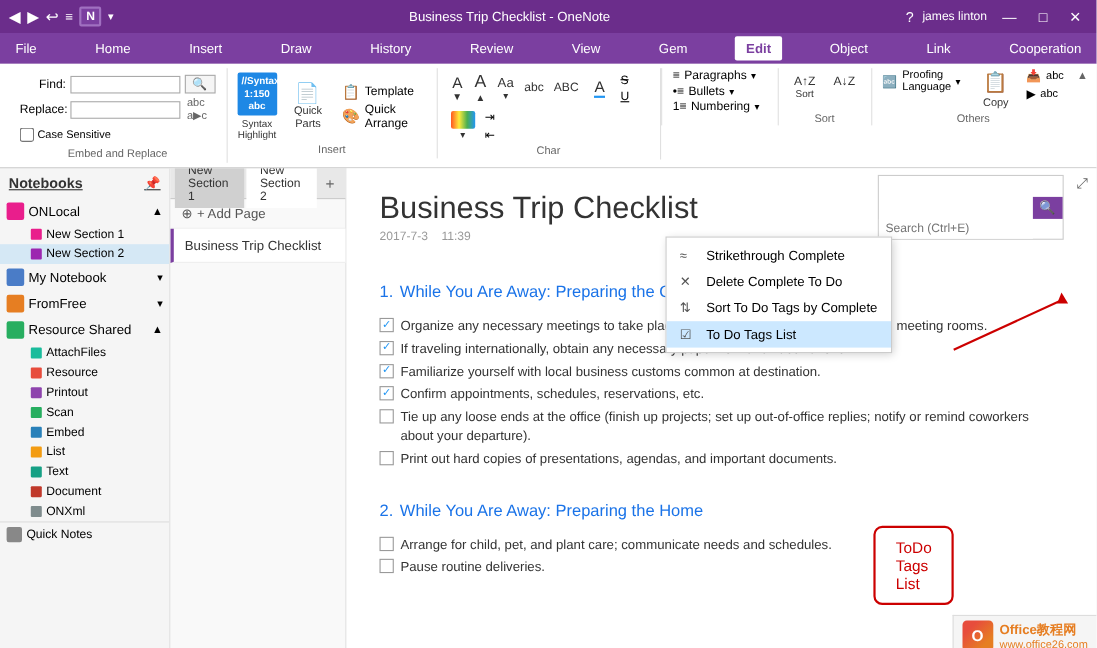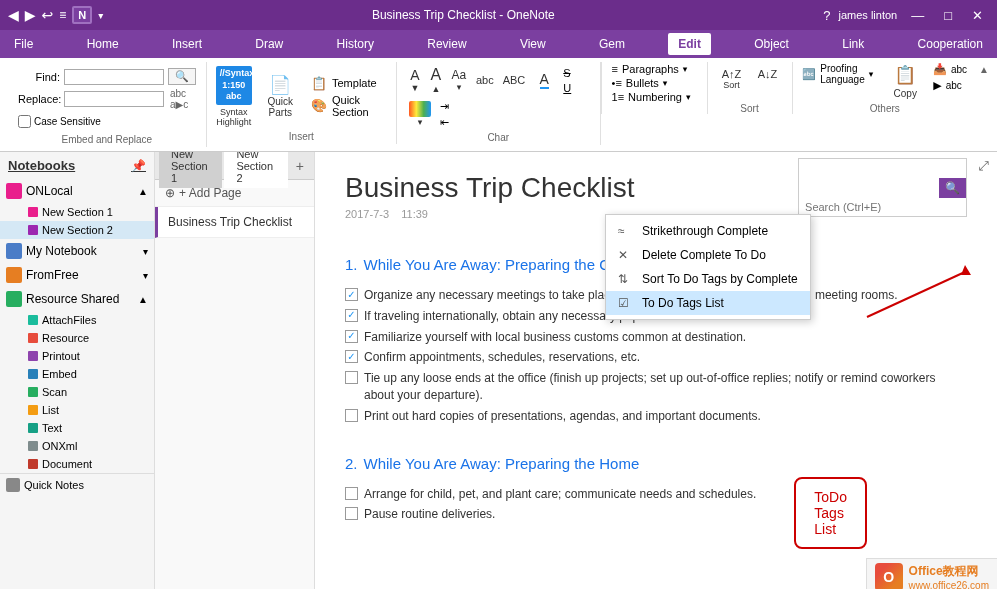--- a/index.html
+++ b/index.html
@@ -396,21 +396,21 @@
         <span class="lbl">Quick Parts</span>
       </div>
 
       <div class="small-ribbon-btns">
         <div class="small-btn">
           <span class="small-icon">📋</span>
           <span>Template</span>
         </div>
         <div class="small-btn">
           <span class="small-icon">🎨</span>
-          <span>Quick Section</span>
+          <span>Quick Arrange</span>
         </div>
       </div>
     </div>
     <div class="ribbon-group-label">Insert</div>
   </div>
 
   <div class="ribbon-group" style="min-width:140px;">
     <div class="ribbon-btns" style="flex-wrap:wrap; gap:1px;">
       <div class="ribbon-btn" style="min-width:20px;">
           <span style="font-size:14px;">A</span>
@@ -558,42 +558,42 @@
     </div>
     <div class="section-item">
       <div class="section-dot" style="background:#e74c3c;"></div>
       <span>Resource</span>
     </div>
     <div class="section-item">
       <div class="section-dot" style="background:#8e44ad;"></div>
       <span>Printout</span>
     </div>
     <div class="section-item">
+      <div class="section-dot" style="background:#27ae60;"></div>
+      <span>Scan</span>
+    </div>
+    <div class="section-item">
       <div class="section-dot" style="background:#2980b9;"></div>
       <span>Embed</span>
     </div>
     <div class="section-item">
-      <div class="section-dot" style="background:#27ae60;"></div>
-      <span>Scan</span>
-    </div>
-    <div class="section-item">
       <div class="section-dot" style="background:#f39c12;"></div>
       <span>List</span>
     </div>
     <div class="section-item">
       <div class="section-dot" style="background:#16a085;"></div>
       <span>Text</span>
     </div>
     <div class="section-item">
+      <div class="section-dot" style="background:#c0392b;"></div>
+      <span>Document</span>
+    </div>
+    <div class="section-item">
       <div class="section-dot" style="background:#7f8c8d;"></div>
       <span>ONXml</span>
-    </div>
-    <div class="section-item">
-      <div class="section-dot" style="background:#c0392b;"></div>
-      <span>Document</span>
     </div>
 
     <div class="quick-notes">
       <div class="nb-icon nb-gray" style="width:14px;height:14px;"></div>
       <span>Quick Notes</span>
     </div>
   </div>
 
   <div class="pages-panel">
     <div class="tabs-row">

